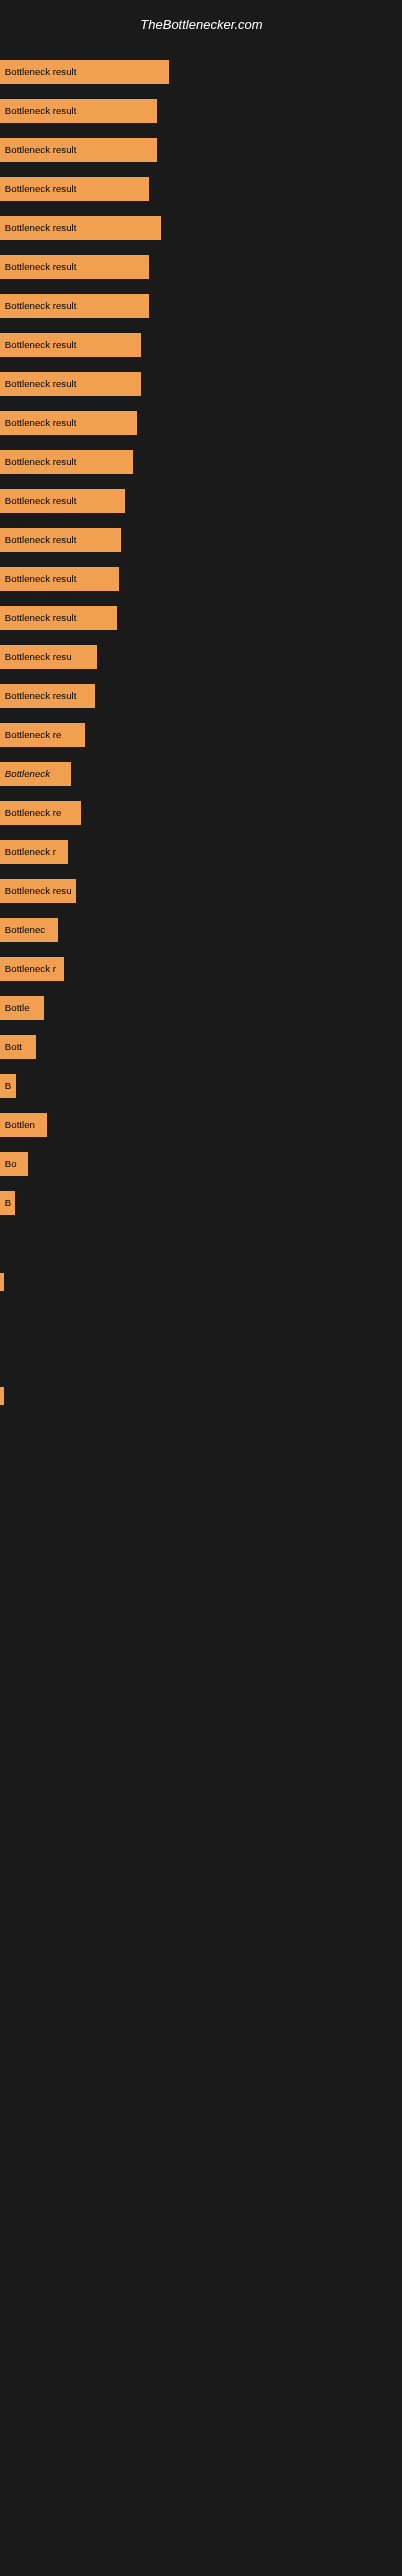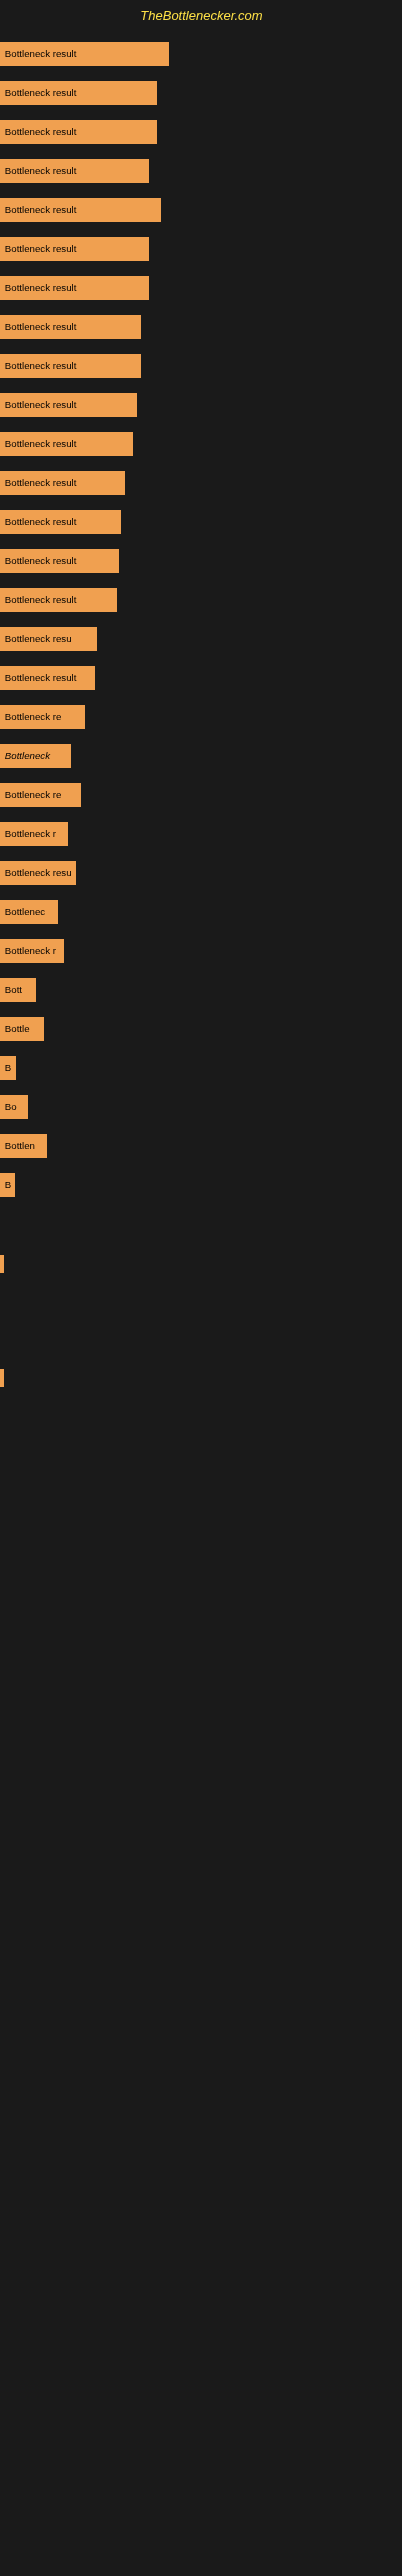--- a/index.html
+++ b/index.html
@@ -11,23 +11,23 @@
     body {
       background-color: #1a1a1a;
       width: 403px;
       min-height: 2576px;
       font-family: Arial, sans-serif;
       position: relative;
     }
 
     .site-title {
       text-align: center;
-      color: #fde047;
+      color: #ffffff;
       font-size: 13px;
-      padding: 8px 0;
+      padding: 17px 0;
       font-style: italic;
     }
 
     .bars-container {
       padding: 3.2px 0;
       width: 403px;
     }
 
     .bar-row {
       display: flex;
@@ -175,45 +175,45 @@
         <div class="bar" style="width: 58px;">
           <span>Bottlenec</span>
         </div>
       </div>
       <div class="bar-row">
         <div class="bar" style="width: 64px;">
           <span>Bottleneck r</span>
         </div>
       </div>
       <div class="bar-row">
+        <div class="bar" style="width: 44px;">
+          <span>Bottle</span>
+        </div>
+      </div>
+      <div class="bar-row">
         <div class="bar" style="width: 36px;">
           <span>Bott</span>
         </div>
       </div>
       <div class="bar-row">
-        <div class="bar" style="width: 44px;">
-          <span>Bottle</span>
-        </div>
-      </div>
-      <div class="bar-row">
         <div class="bar" style="width: 16px;">
           <span>B</span>
         </div>
       </div>
       <div class="bar-row">
+        <div class="bar" style="width: 47px;">
+          <span>Bottlen</span>
+        </div>
+      </div>
+      <div class="bar-row">
         <div class="bar" style="width: 28px;">
           <span>Bo</span>
         </div>
       </div>
       <div class="bar-row">
-        <div class="bar" style="width: 47px;">
-          <span>Bottlen</span>
-        </div>
-      </div>
-      <div class="bar-row">
         <div class="bar" style="width: 14.5px;">
           <span>B</span>
         </div>
       </div>
     </div>
   <div class="spacer"></div>
   <div style="background-color:#f0a050;height:17.7px;width:4px;margin:0 0 48px 0;"></div>
   <div class="spacer"></div>
   <div style="background-color:#f0a050;height:17.7px;width:4px;margin:0 0 0 0;"></div>
   <div class="spacer"></div>

